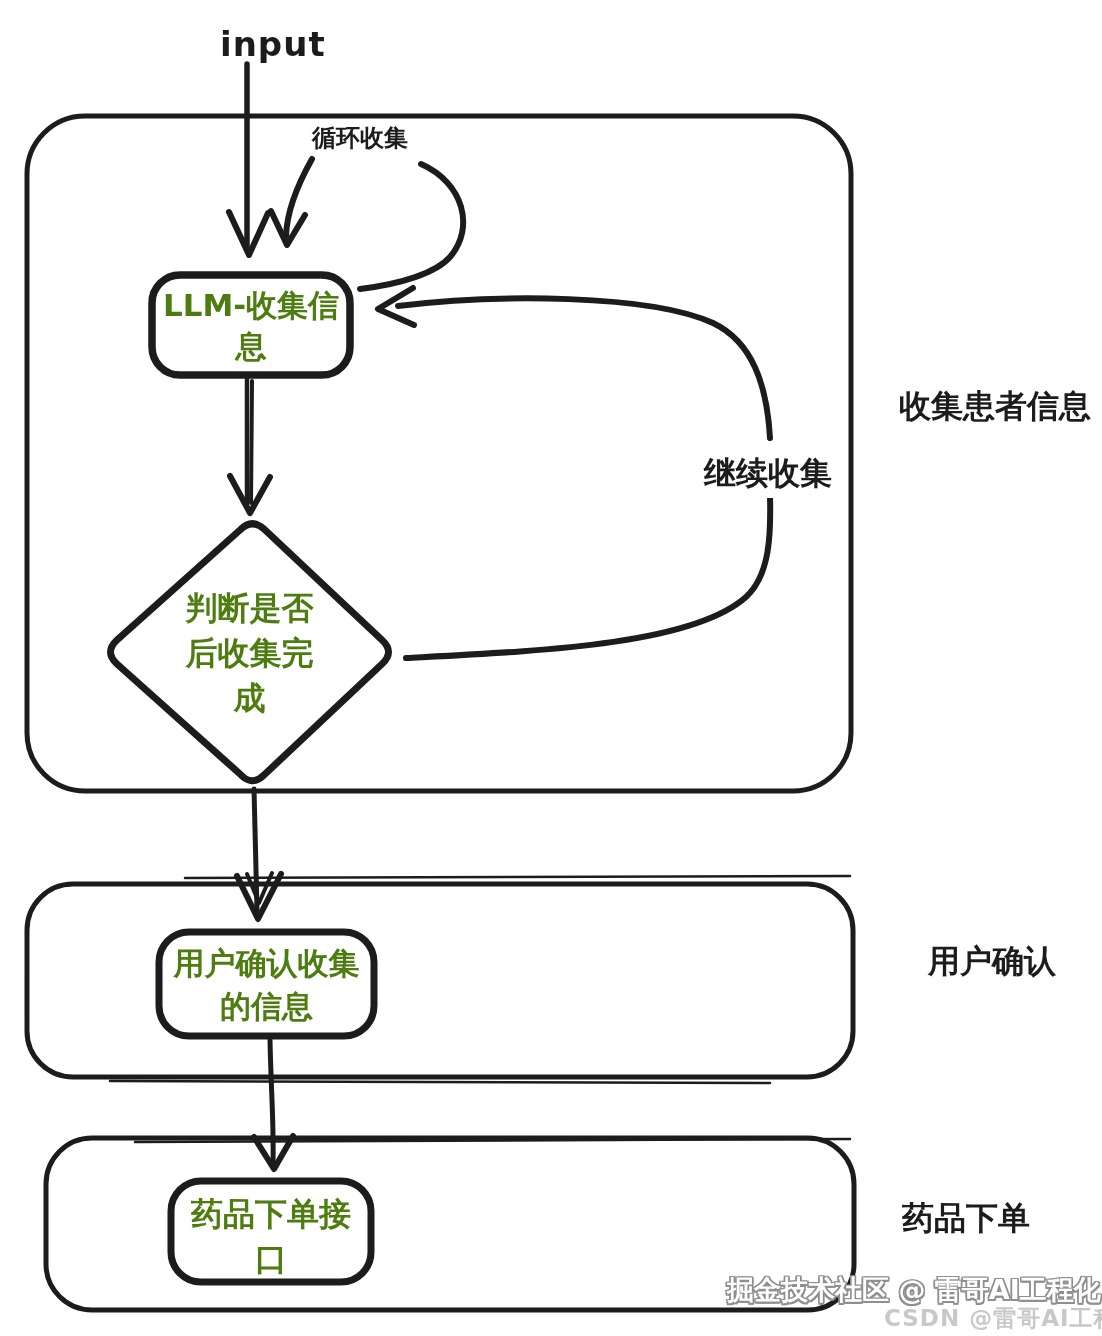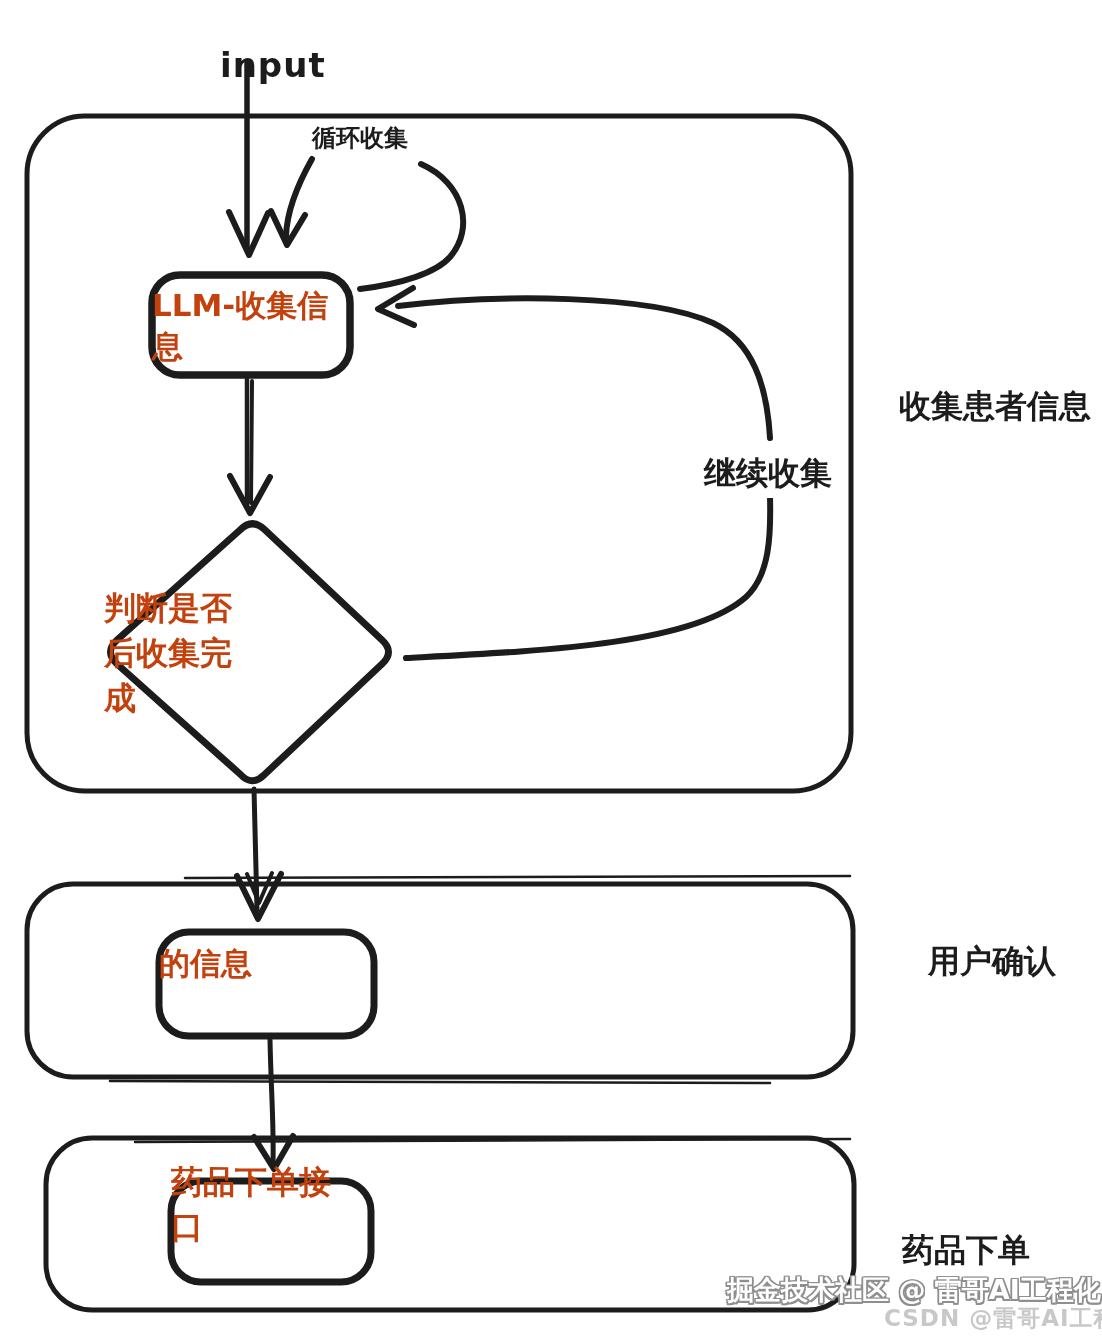--- a/index.html
+++ b/index.html
@@ -24,29 +24,29 @@
     height: 1336px;
   }
   .label {
     position: absolute;
     white-space: nowrap;
     font-weight: 600;
     color: #1c1c1c;
   }
   .node-text {
     position: absolute;
+    text-align: center;
     font-weight: 600;
-    color: #c2410c;
+    color: #4d7c0f;
   }
   .input-label {
     left: 220px; top: 24px;
     font-size: 34px;
     font-weight: 700;
     letter-spacing: 1px;
-    margin-top: 21px;
   }
   .loop-label {
     left: 312px; top: 122px;
     font-size: 24px;
   }
   .llm-text {
     left: 152px; top: 285px;
     width: 198px;
     font-size: 31px;
     line-height: 41px;
@@ -65,26 +65,26 @@
   }
   .sec-collect { left: 899px; top: 385px; font-size: 32px; font-weight: 700; }
   .confirm-text {
     left: 159px; top: 942px;
     width: 215px;
     font-size: 31px;
     line-height: 43px;
   }
   .sec-confirm { left: 928px; top: 940px; font-size: 32px; font-weight: 700; }
   .order-text {
-    left: 171px; top: 1160px;
+    left: 171px; top: 1192px;
     width: 200px;
     font-size: 32px;
     line-height: 45px;
   }
-  .sec-order { left: 902px; top: 1197px; font-size: 32px; font-weight: 700; margin-top: 32px; }
+  .sec-order { left: 902px; top: 1197px; font-size: 32px; font-weight: 700; }
   .wm-juejin {
     left: 727px; top: 1272px;
     font-size: 27px;
     font-weight: 700;
     color: #ffffff;
     text-shadow:
       -1.5px -1.5px 0 #8f8f8f, 1.5px -1.5px 0 #8f8f8f,
       -1.5px 1.5px 0 #8f8f8f, 1.5px 1.5px 0 #8f8f8f,
       0 -1.5px 0 #8f8f8f, 0 1.5px 0 #8f8f8f,
       -1.5px 0 0 #8f8f8f, 1.5px 0 0 #8f8f8f;
@@ -157,20 +157,21 @@
     <div>判断是否</div>
     <div>后收集完</div>
     <div>成</div>
   </div>
 
   <div class="label sec-collect">收集患者信息</div>
 
   <div class="label continue-label">继续收集</div>
 
   <div class="node-text confirm-text">
+    <div>用户确认收集</div>
     <div>的信息</div>
   </div>
 
   <div class="label sec-confirm">用户确认</div>
 
   <div class="node-text order-text">
     <div>药品下单接</div>
     <div>口</div>
   </div>
 

